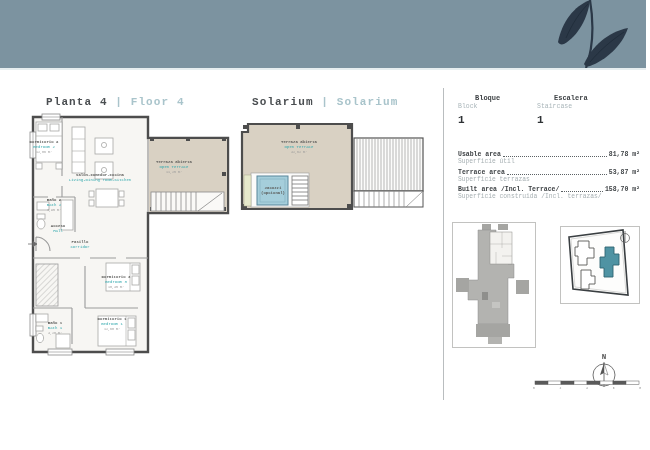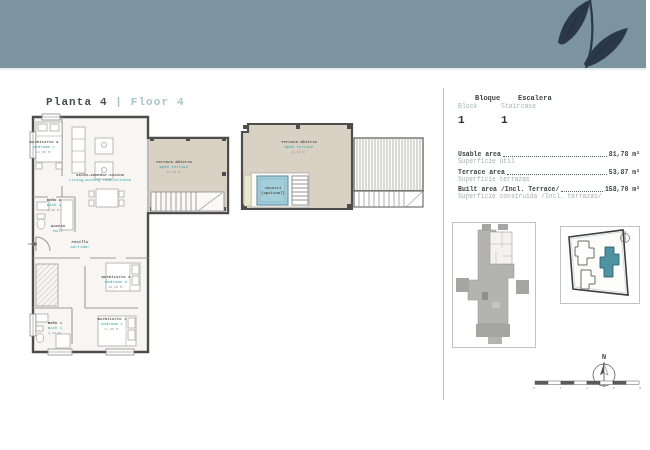--- a/index.html
+++ b/index.html
@@ -51,20 +51,25 @@
     <path d="M18,42 C22,22 34,6 50,0 C48,18 38,36 24,44 C21,45 19,44 18,42 Z" fill="#2b3847"></path>
     <path d="M44,64 C52,46 68,32 88,28 C82,46 66,60 50,66 C47,67 45,66 44,64 Z" fill="#2b3847"></path>
     <path d="M26,38 C32,24 40,12 48,4" stroke="#1d2a36" stroke-width="0.7" fill="none"></path>
     <path d="M50,62 C60,50 72,40 84,32" stroke="#1d2a36" stroke-width="0.7" fill="none"></path>
   </svg>
 
   <div class="abs plan-title" style="left:46px;top:96px;">
     <span>Planta 4</span>
     <span class="t-light">|</span>
     <span class="t-light">Floor 4</span>
+  </div>
+  <div class="abs plan-title" style="left:252px;top:96px;">
+    <span>Solarium</span>
+    <span class="t-light">|</span>
+    <span class="t-light">Solarium</span>
   </div>
 
   <div class="abs v-divider"></div>
 
   <svg class="abs" style="left:28px;top:110px;" width="205" height="248" viewBox="0 0 205 248">
     <defs>
       <pattern id="hatch" width="4" height="4" patternUnits="userSpaceOnUse" patternTransform="rotate(45)">
         <line x1="0" y1="0" x2="0" y2="4" stroke="#b8b8b6" stroke-width="1"></line>
       </pattern>
     </defs>
@@ -284,21 +289,21 @@
   <div class="room-label" style="left:273px;top:191px;">
     <div class="rl-es">Jacuzzi</div>
     <div class="rl-es">(opcional)</div>
   </div>
 
   <div class="unit-field" style="left:458px;top:94px;">
     <div class="uf-es">Bloque</div>
     <div class="uf-en">Block</div>
     <div class="uf-val">1</div>
   </div>
-  <div class="unit-field" style="left:501px;top:94px;">
+  <div class="unit-field" style="left:537px;top:94px;">
     <div class="uf-es">Escalera</div>
     <div class="uf-en">Staircase</div>
     <div class="uf-val">1</div>
   </div>
 
   <div class="abs areas">
     <div class="area-row">
       <span>Usable area</span>
       <span class="leader"></span>
       <span>81,78 m²</span>

